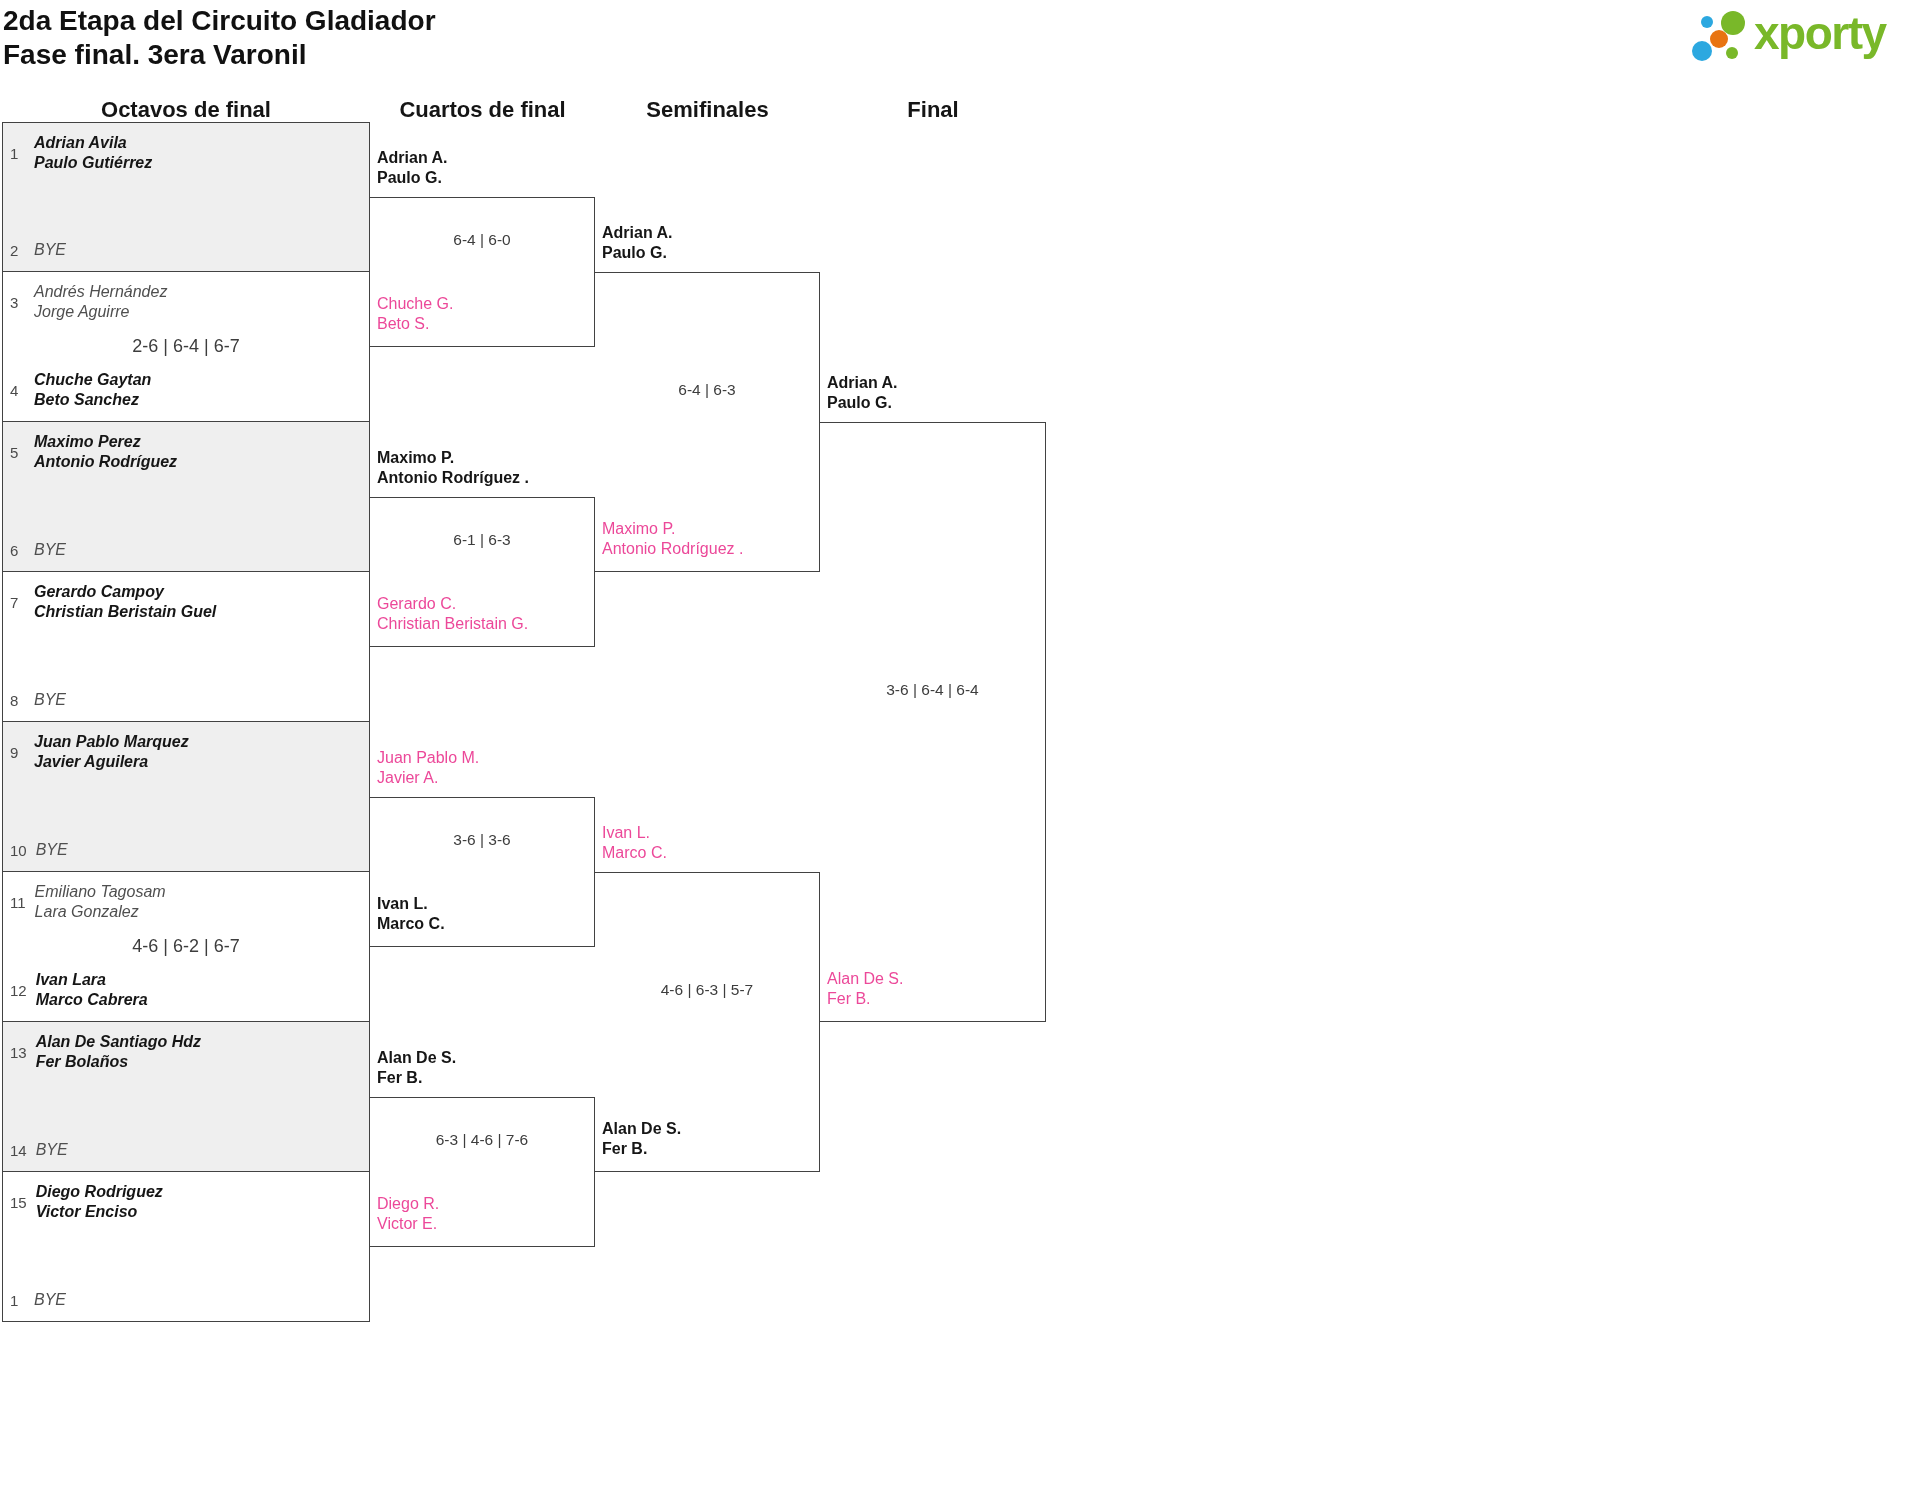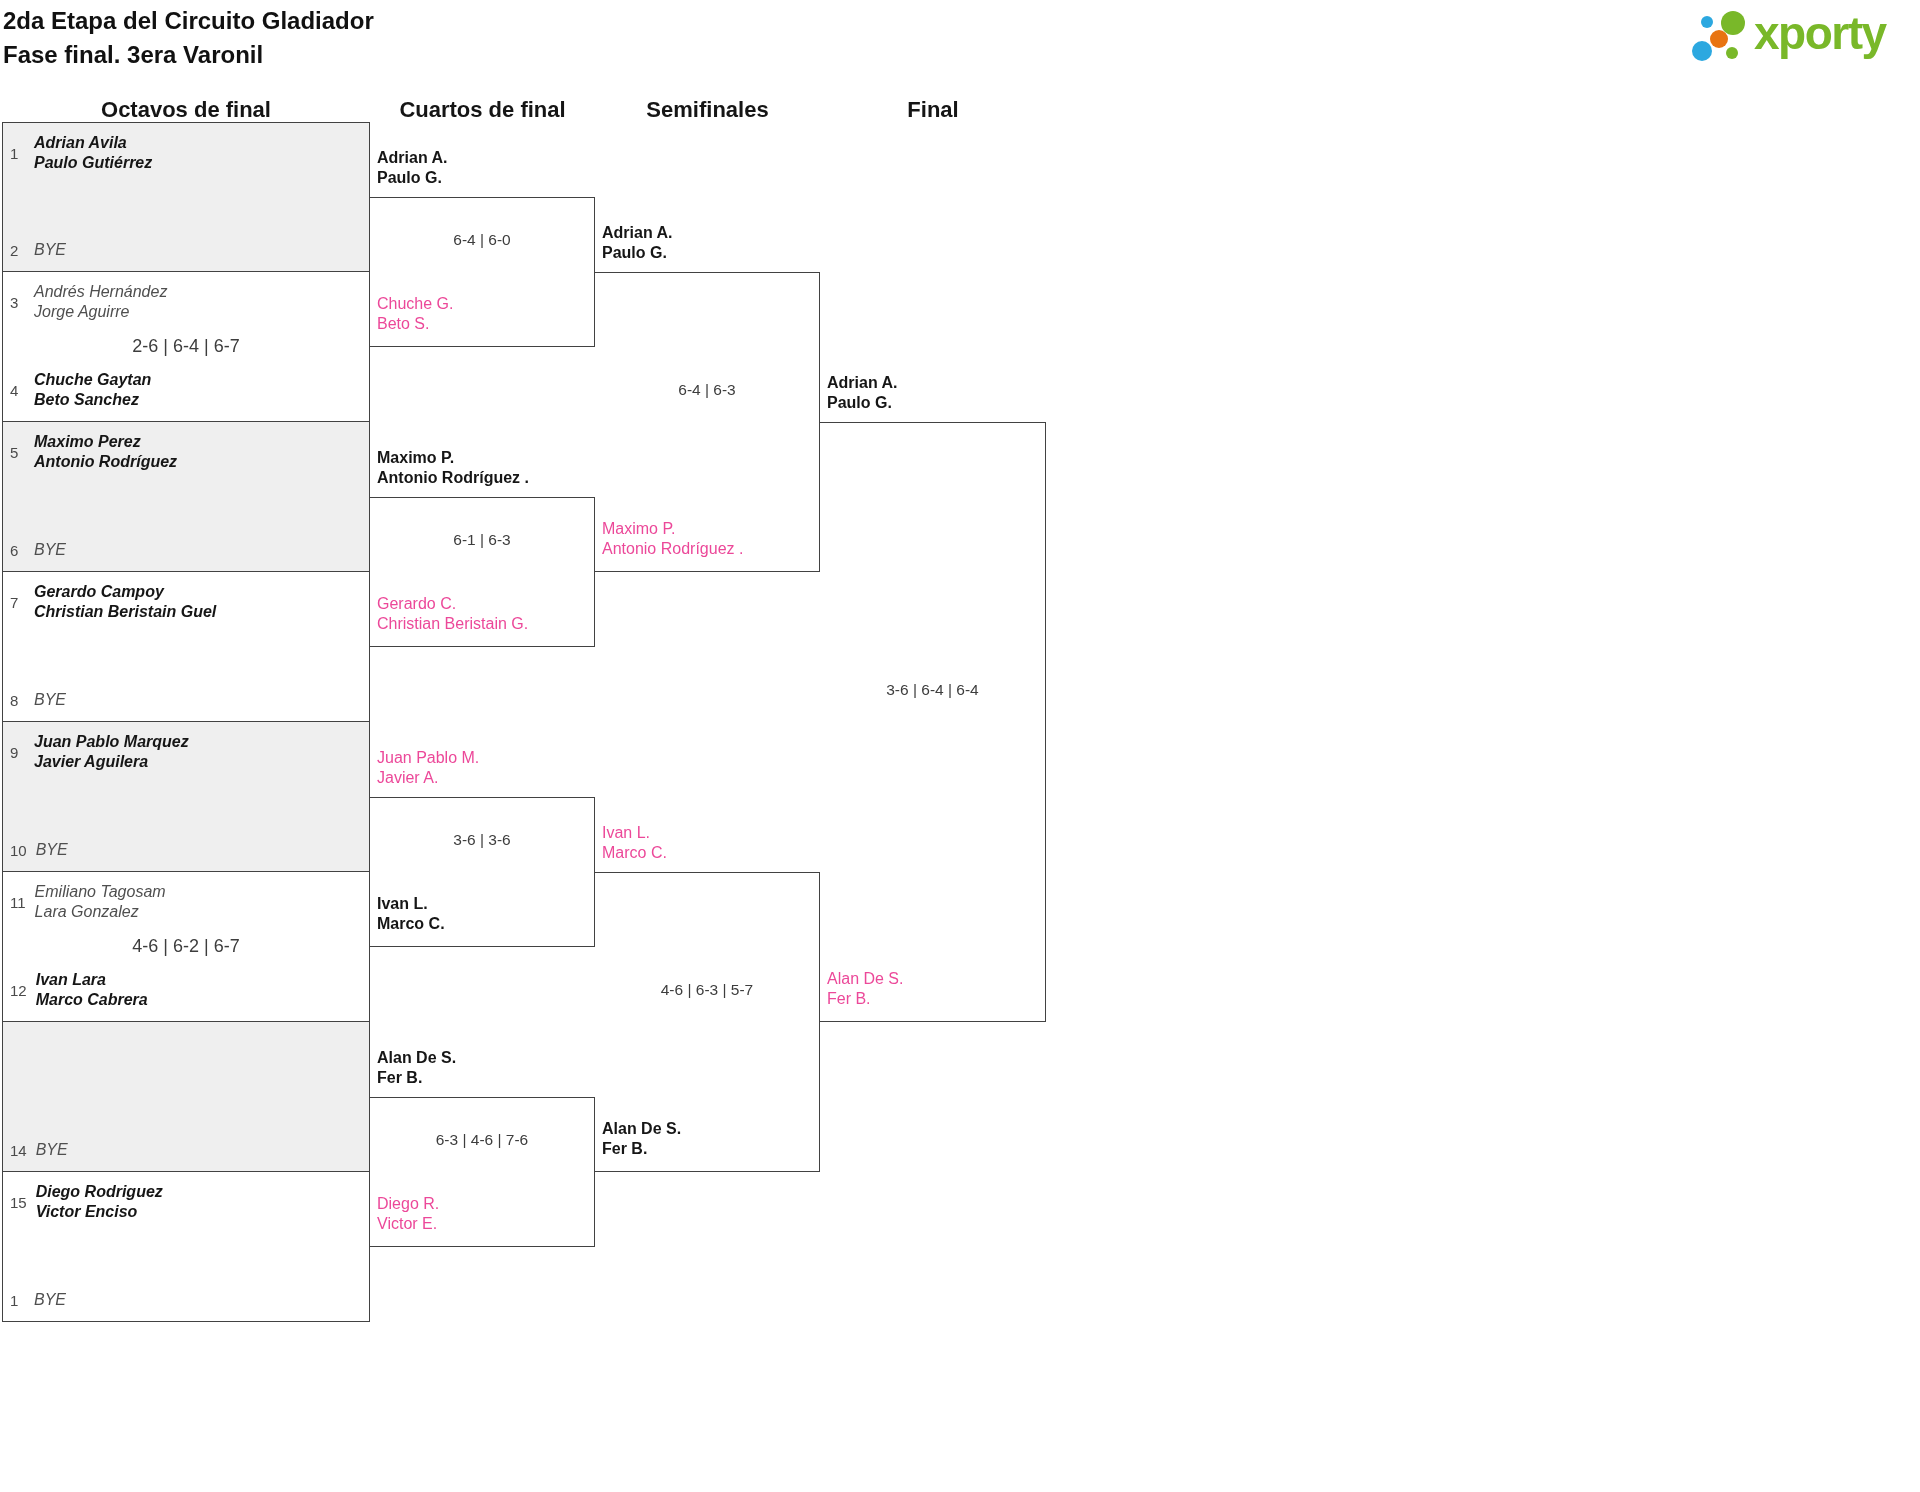--- a/index.html
+++ b/index.html
@@ -5,21 +5,21 @@
   html,body{margin:0;padding:0;background:#ffffff;}
   #stage{
     position:relative;
     width:1920px;height:1492px;
     background:#ffffff;
     font-family:"Liberation Sans", sans-serif;
     color:#1a1a1a;
     overflow:hidden;
   }
   
-  .title{position:absolute;left:3px;top:4px;font-size:24px;line-height:34px;font-weight:700;color:#111;}
+  .title{position:absolute;left:3px;top:4px;font-size:28px;line-height:34px;font-weight:700;color:#111;}
   .round-header{position:absolute;top:97px;text-align:center;font-size:22px;font-weight:600;color:#151515;}
   
   .logo{position:absolute;left:1690px;top:0;width:230px;height:80px;}
   .logo .dot{position:absolute;border-radius:50%;}
   .dot-blue-small {left:11px;top:16px;width:12px;height:12px;background:#2ca8e0;}
   .dot-green-big  {left:31px;top:11px;width:24px;height:24px;background:#79b829;}
   .dot-orange     {left:20px;top:30px;width:18px;height:18px;background:#e87411;}
   .dot-blue-big   {left:2px; top:41px;width:20px;height:20px;background:#2ca8e0;}
   .dot-green-small{left:36px;top:47px;width:12px;height:12px;background:#79b829;}
   .logo .wordmark{
@@ -183,20 +183,27 @@
     <div class="slot slot-b">
       <span class="seed">12</span>
       <div class="names win">
         <div>Ivan Lara</div>
           <div>Marco Cabrera</div>
       </div>
     </div>
   </div>
 
   <div class="ofbox nt shaded" style="top:1022px;">
+    <div class="slot slot-a">
+      <span class="seed">13</span>
+      <div class="names win">
+        <div>Alan De Santiago Hdz</div>
+          <div>Fer Bolaños</div>
+      </div>
+    </div>
     <div class="of-score"></div>
     <div class="slot slot-b">
       <span class="seed">14</span>
       <div class="names lose">
         <div>BYE</div>
           <div></div>
       </div>
     </div>
   </div>
 

